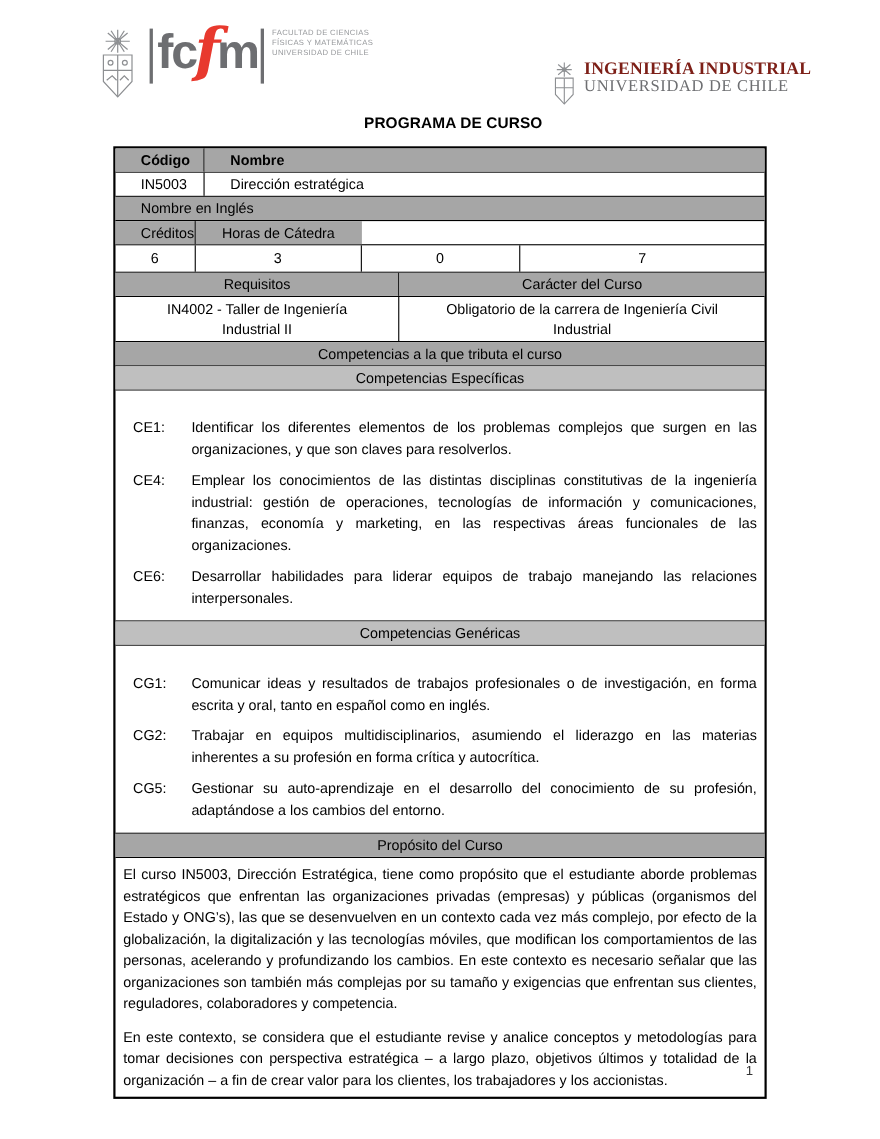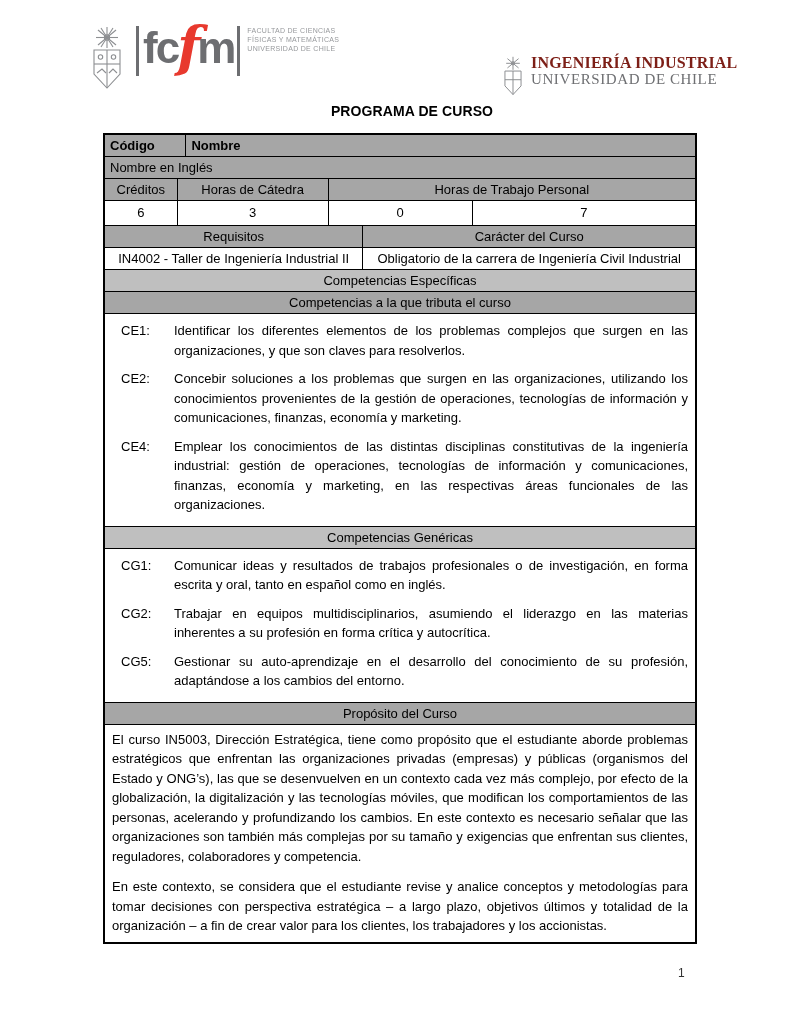--- a/index.html
+++ b/index.html
@@ -27,36 +27,36 @@
 
   
   .doc-title { position:absolute; top:103px; left:12px; width:100%; text-align:center;
                font-size:14px; font-weight:bold; letter-spacing:.1px; }
 
   
   .course-table { position:absolute; top:133px; left:103px; width:594px;
                   border:2px solid #000; font-size:13px; }
   .trow { display:flex; border-bottom:1.5px solid #000; }
   .trow:last-child { border-bottom:none; }
-  .tcell { padding:1px 5px; line-height:19px; border-right:1.5px solid #000; }
+  .tcell { padding:1px 23px; line-height:19px; border-right:1.5px solid #000; }
   .tcell:last-child { border-right:none; }
   .gray  { background:var(--medium_gray,#a6a6a6); }
   .lgray { background:var(--light_gray,#bfbfbf); }
   .bold { font-weight:bold; }
   .center { text-align:center; }
   .grow { flex:1; }
   .w-code { width:13.8%; }
   .w-c1 { width:12.3%; }
   .w-c2 { width:25.6%; }
   .w-c3 { width:24.4%; }
   .w-req { width:43.8%; }
   .vals .tcell { line-height:22px; }
 
   
-  .comp-block { padding:7px 0 2px 0; }
+  .comp-block { padding:24px 0 2px 0; }
   .comp-item { display:flex; padding:0 7px 0 16px; margin-bottom:9px; }
   .comp-code { width:53px; flex-shrink:0; line-height:19.5px; }
   .comp-text { flex:1; text-align:justify; line-height:19.5px; }
 
   
   .purpose-block { padding:5px 7px 4px 7px; }
   .purpose-block .para { text-align:justify; line-height:19.5px; margin:0 0 11px 0; }
   .purpose-block .para:last-child { margin-bottom:2px; }
 
   
@@ -117,70 +117,73 @@
 
 <div class="doc-title">PROGRAMA DE CURSO</div>
 
 <div class="course-table">
 
   <div class="trow">
     <div class="tcell gray bold w-code">Código</div>
     <div class="tcell gray bold grow">Nombre</div>
   </div>
 
+  <div class="trow">
+    <div class="tcell w-code">IN5003</div>
+    <div class="tcell grow">Dirección estratégica</div>
+  </div>
 
   <div class="trow">
     <div class="tcell gray grow">Nombre en Inglés</div>
   </div>
 
 
   <div class="trow">
     <div class="tcell gray center w-c1">Créditos</div>
     <div class="tcell gray center w-c2">Horas de Cátedra</div>
-    <div class="tcell gray center grow">Horas de Trabajo Personal</div>
   </div>
 
   <div class="trow vals">
     <div class="tcell center w-c1">6</div>
     <div class="tcell center w-c2">3</div>
     <div class="tcell center w-c3">0</div>
     <div class="tcell center grow">7</div>
   </div>
 
   <div class="trow">
     <div class="tcell gray center w-req">Requisitos</div>
     <div class="tcell gray center grow">Carácter del Curso</div>
   </div>
 
   <div class="trow">
     <div class="tcell center w-req">IN4002 - Taller de Ingeniería Industrial II</div>
     <div class="tcell center grow">Obligatorio de la carrera de Ingeniería Civil Industrial</div>
   </div>
 
   <div class="trow">
+    <div class="tcell gray center grow">Competencias a la que tributa el curso</div>
+  </div>
+
+  <div class="trow">
     <div class="tcell lgray center grow">Competencias Específicas</div>
-  </div>
-
-  <div class="trow">
-    <div class="tcell gray center grow">Competencias a la que tributa el curso</div>
   </div>
 
   <div class="trow">
     <div class="tcell grow comp-block">
       <div class="comp-item">
         <div class="comp-code">CE1:</div>
         <div class="comp-text">Identificar los diferentes elementos de los problemas complejos que surgen en las organizaciones, y que son claves para resolverlos.</div>
       </div>
       <div class="comp-item">
-        <div class="comp-code">CE2:</div>
-        <div class="comp-text">Concebir soluciones a los problemas que surgen en las organizaciones, utilizando los conocimientos provenientes de la gestión de operaciones, tecnologías de información y comunicaciones, finanzas, economía y marketing.</div>
-      </div>
-      <div class="comp-item">
         <div class="comp-code">CE4:</div>
         <div class="comp-text">Emplear los conocimientos de las distintas disciplinas constitutivas de la ingeniería industrial: gestión de operaciones, tecnologías de información y comunicaciones, finanzas, economía y marketing, en las respectivas áreas funcionales de las organizaciones.</div>
+      </div>
+      <div class="comp-item">
+        <div class="comp-code">CE6:</div>
+        <div class="comp-text">Desarrollar habilidades para liderar equipos de trabajo manejando las relaciones interpersonales.</div>
       </div>
     </div>
   </div>
 
   <div class="trow">
     <div class="tcell lgray center grow">Competencias Genéricas</div>
   </div>
 
   <div class="trow">
     <div class="tcell grow comp-block">

